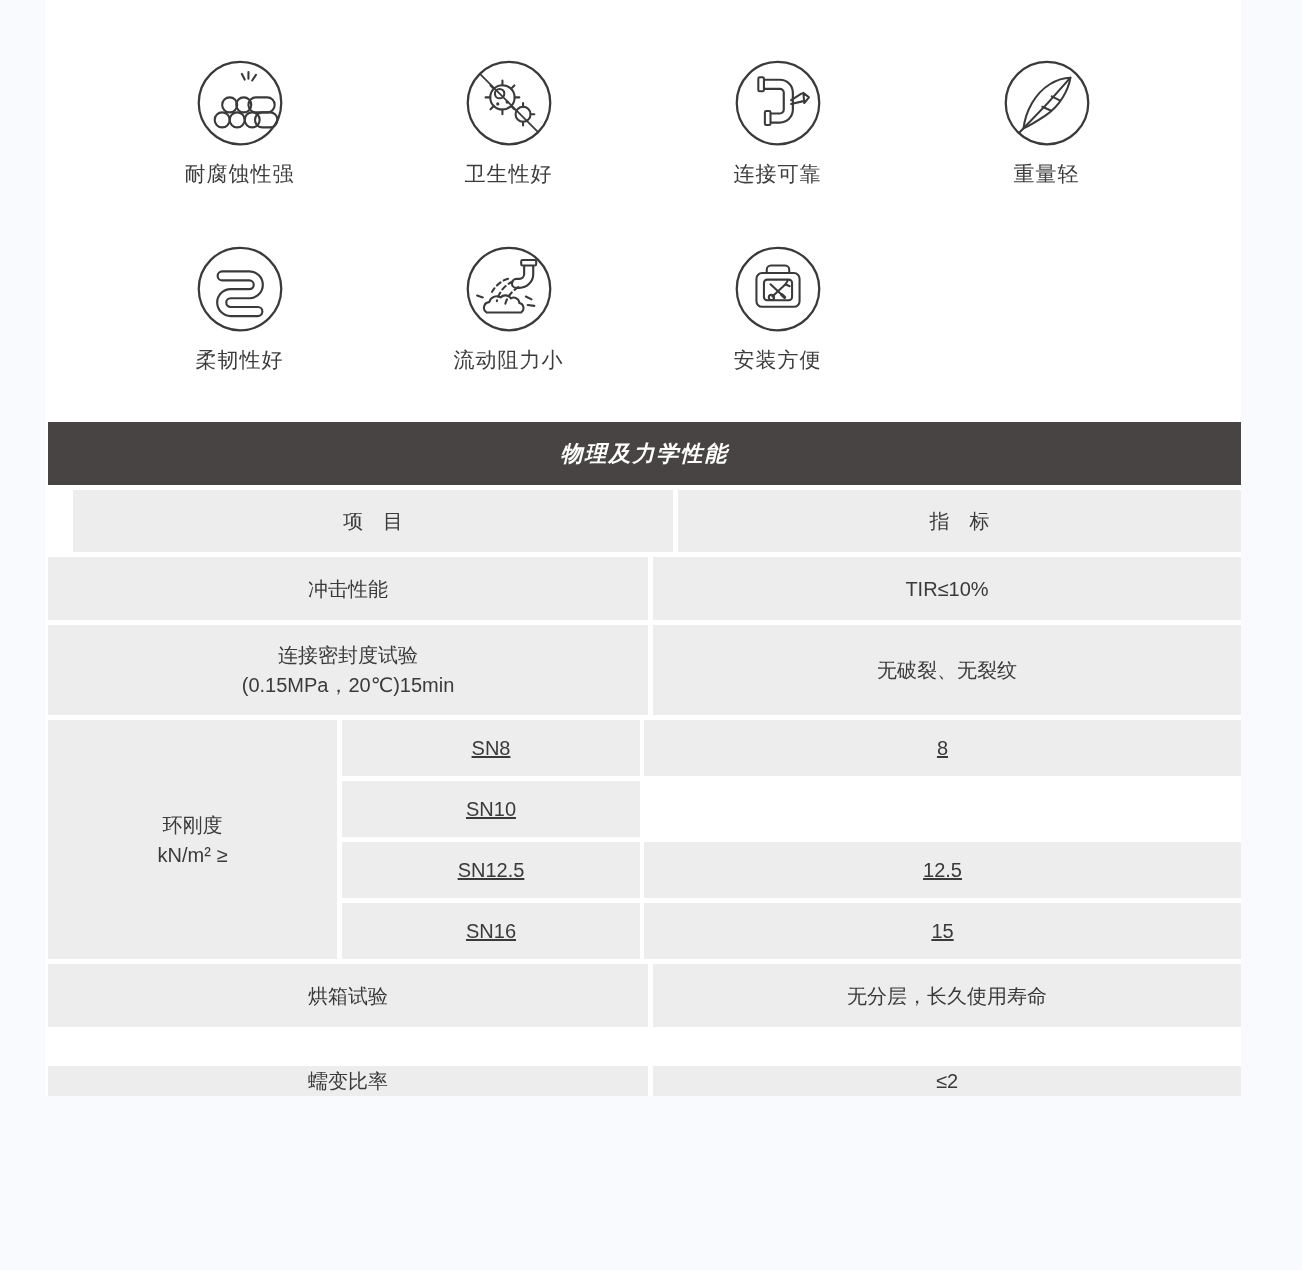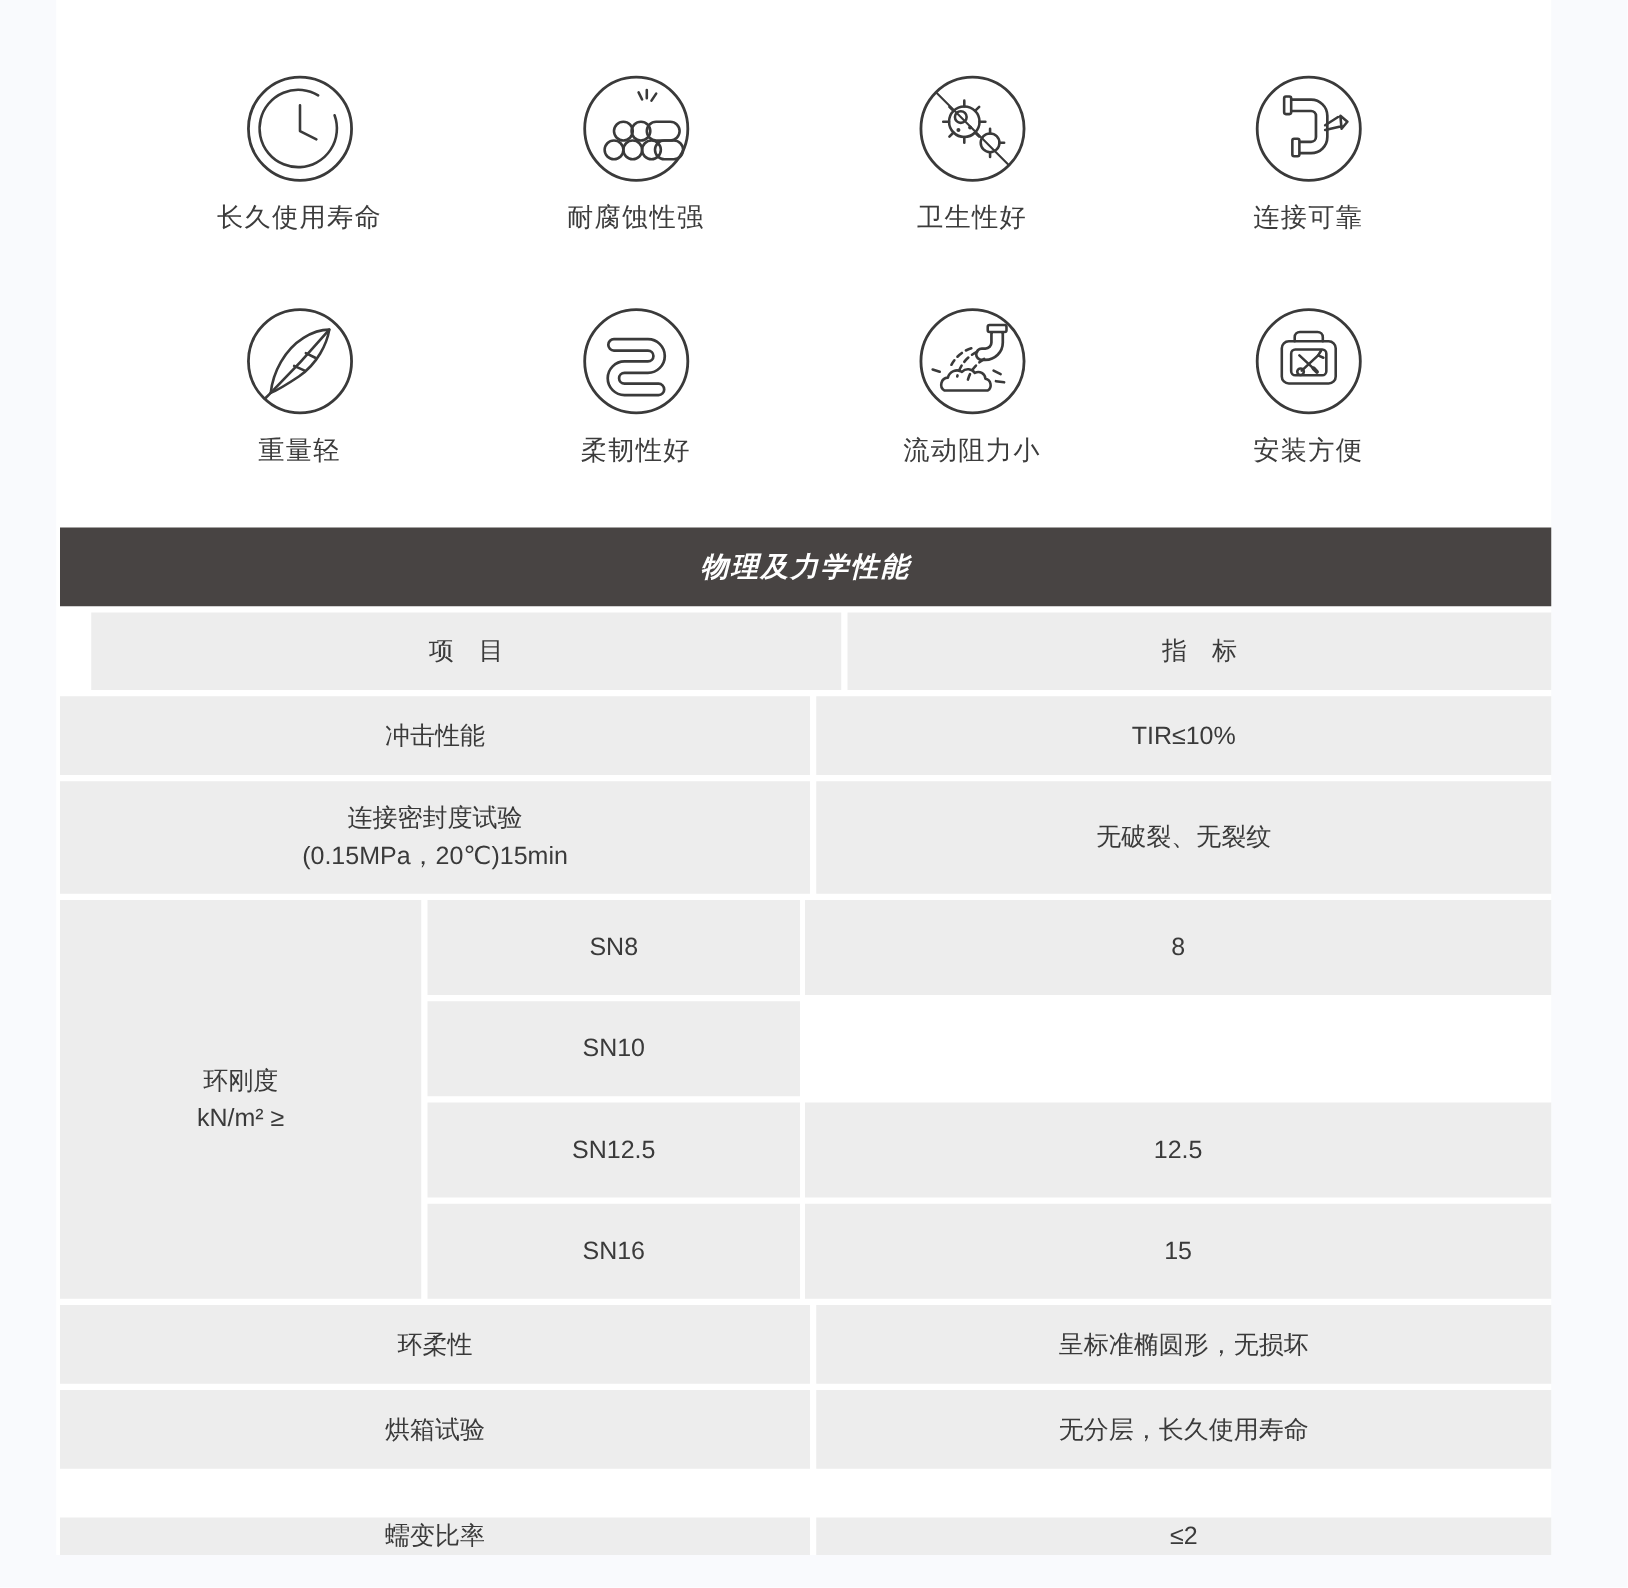--- a/index.html
+++ b/index.html
@@ -83,38 +83,30 @@
   }
   .cell-left  { width: 600px; }
   .cell-right { flex: 1; }
   .h62 { height: 62px; padding-left: 25px; }
   .h63 { height: 63px; }
   .h64 { height: 64px; align-items: flex-end; }
   .h90 { height: 90px; }
   .sn-block { display: flex; gap: 5px; }
   .sn-span { width: 289px; }
   .sn-rows { flex: 1; display: flex; flex-direction: column; gap: 5px; }
-  .sn-row { display: flex; gap: 4px; height: 76px; }
+  .sn-row { display: flex; gap: 4px; height: 56px; text-decoration: underline; }
   .sn-mid { width: 298px; }
 </style>
 </head>
 <body>
 
 <div class="card">
 
   <div class="features">
 
-    <div class="feature">
-      <svg class="icon-svg" width="90" height="90" viewBox="0 0 96 96">
-        <circle cx="48" cy="48" r="44" stroke-width="2.4"></circle>
-        <path d="M63.5 19.5 A33 33 0 1 0 77.5 36.5"></path>
-        <path d="M48 28 V50 L62 57"></path>
-      </svg>
-      <div class="feature-label">长久使用寿命</div>
-    </div>
 
     <div class="feature">
       <svg class="icon-svg" width="90" height="90" viewBox="0 0 96 96">
         <circle cx="48" cy="48" r="44" stroke-width="2.4"></circle>
         <path d="M57 15 v7 M65 18 l-4 6 M50 17 l3 6"></path>
         <circle cx="37" cy="50" r="8"></circle>
           <circle cx="52" cy="50" r="8"></circle>
         <rect x="57" y="42" width="28" height="16" rx="8"></rect>
         <circle cx="29" cy="66" r="8"></circle>
           <circle cx="45" cy="66" r="8"></circle>
@@ -240,24 +232,20 @@
           <div class="cell sn-mid">SN12.5</div>
           <div class="cell cell-right">12.5</div>
         </div>
         <div class="sn-row">
           <div class="cell sn-mid">SN16</div>
           <div class="cell cell-right">15</div>
         </div>
       </div>
     </div>
 
-    <div class="t-row h63">
-      <div class="cell cell-left">环柔性</div>
-      <div class="cell cell-right">呈标准椭圆形，无损坏</div>
-    </div>
 
     <div class="t-row h63">
       <div class="cell cell-left">烘箱试验</div>
       <div class="cell cell-right">无分层，长久使用寿命</div>
     </div>
 
     <div class="t-row h64">
       <div class="cell cell-left">蠕变比率</div>
       <div class="cell cell-right">≤2</div>
     </div>

